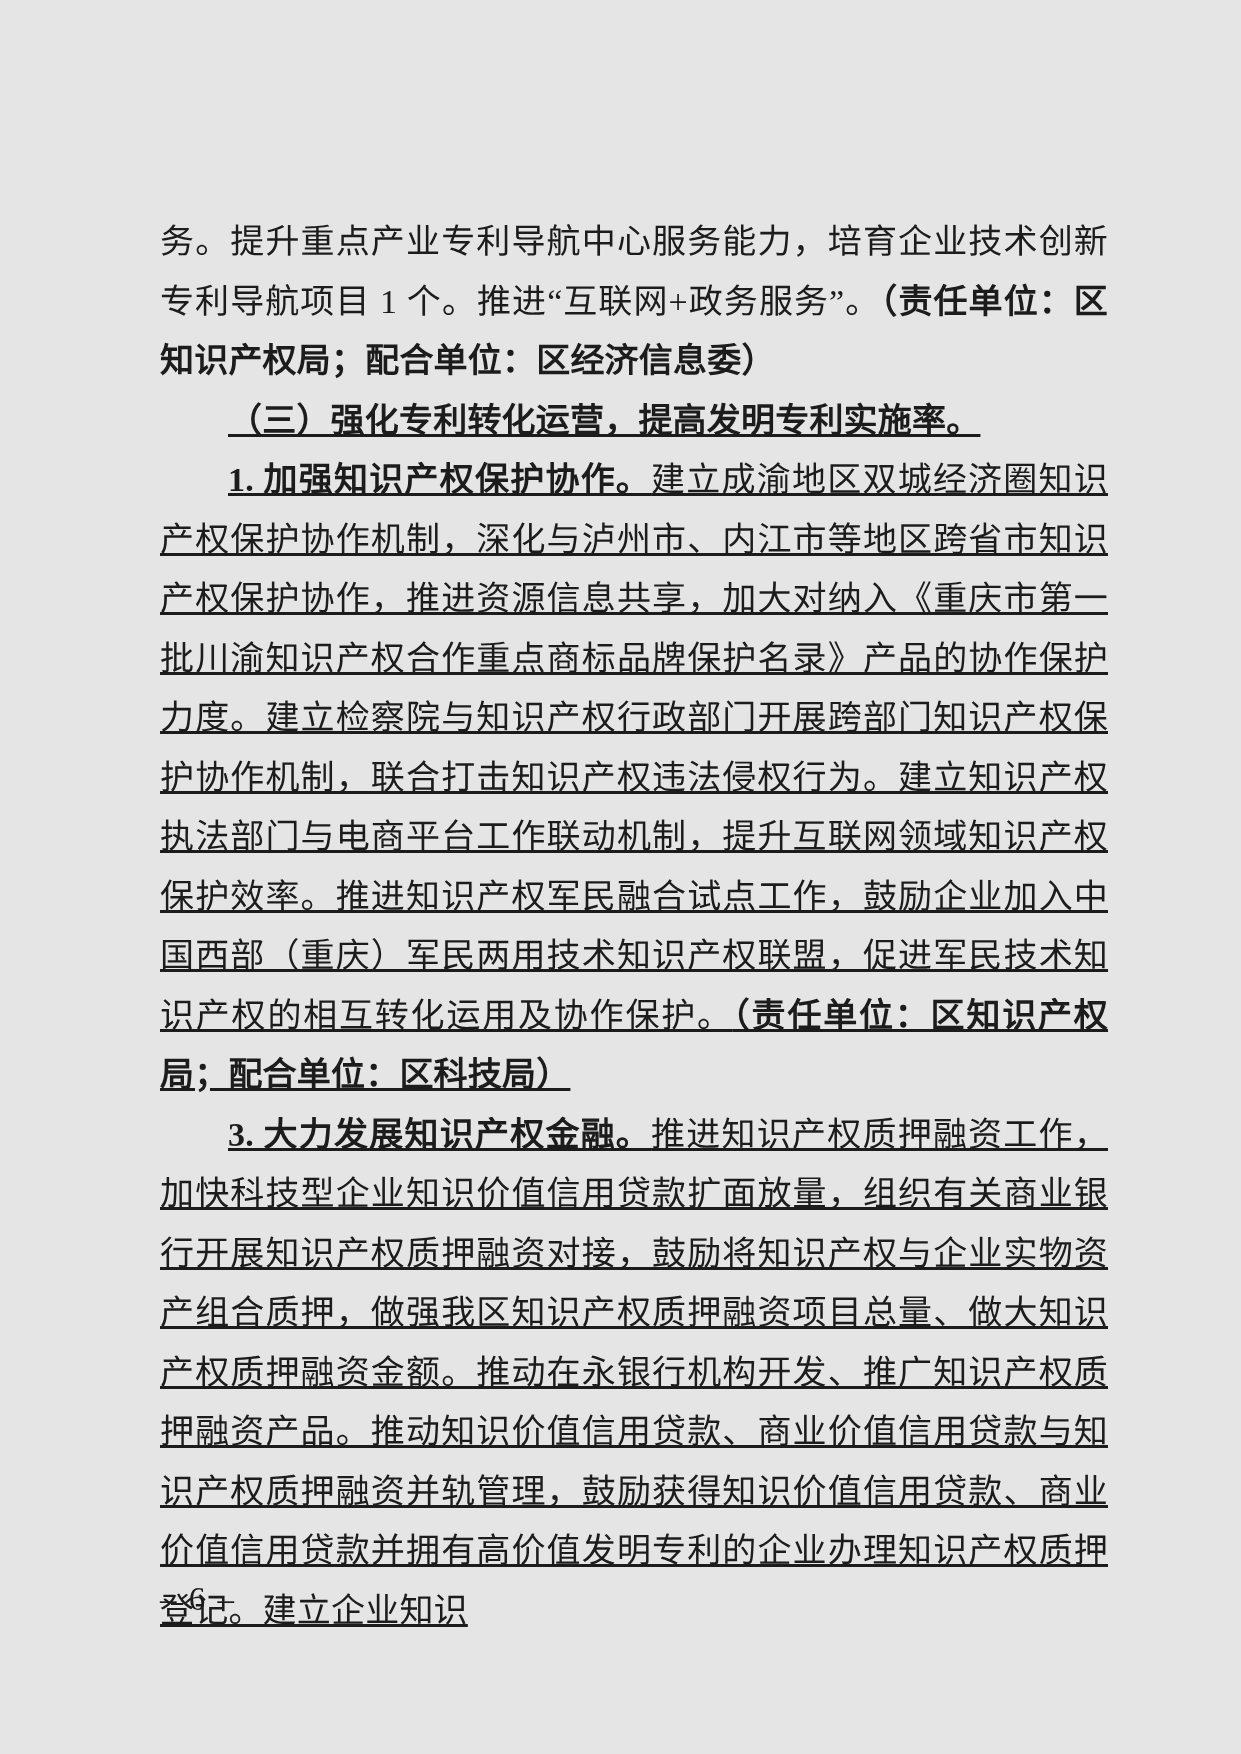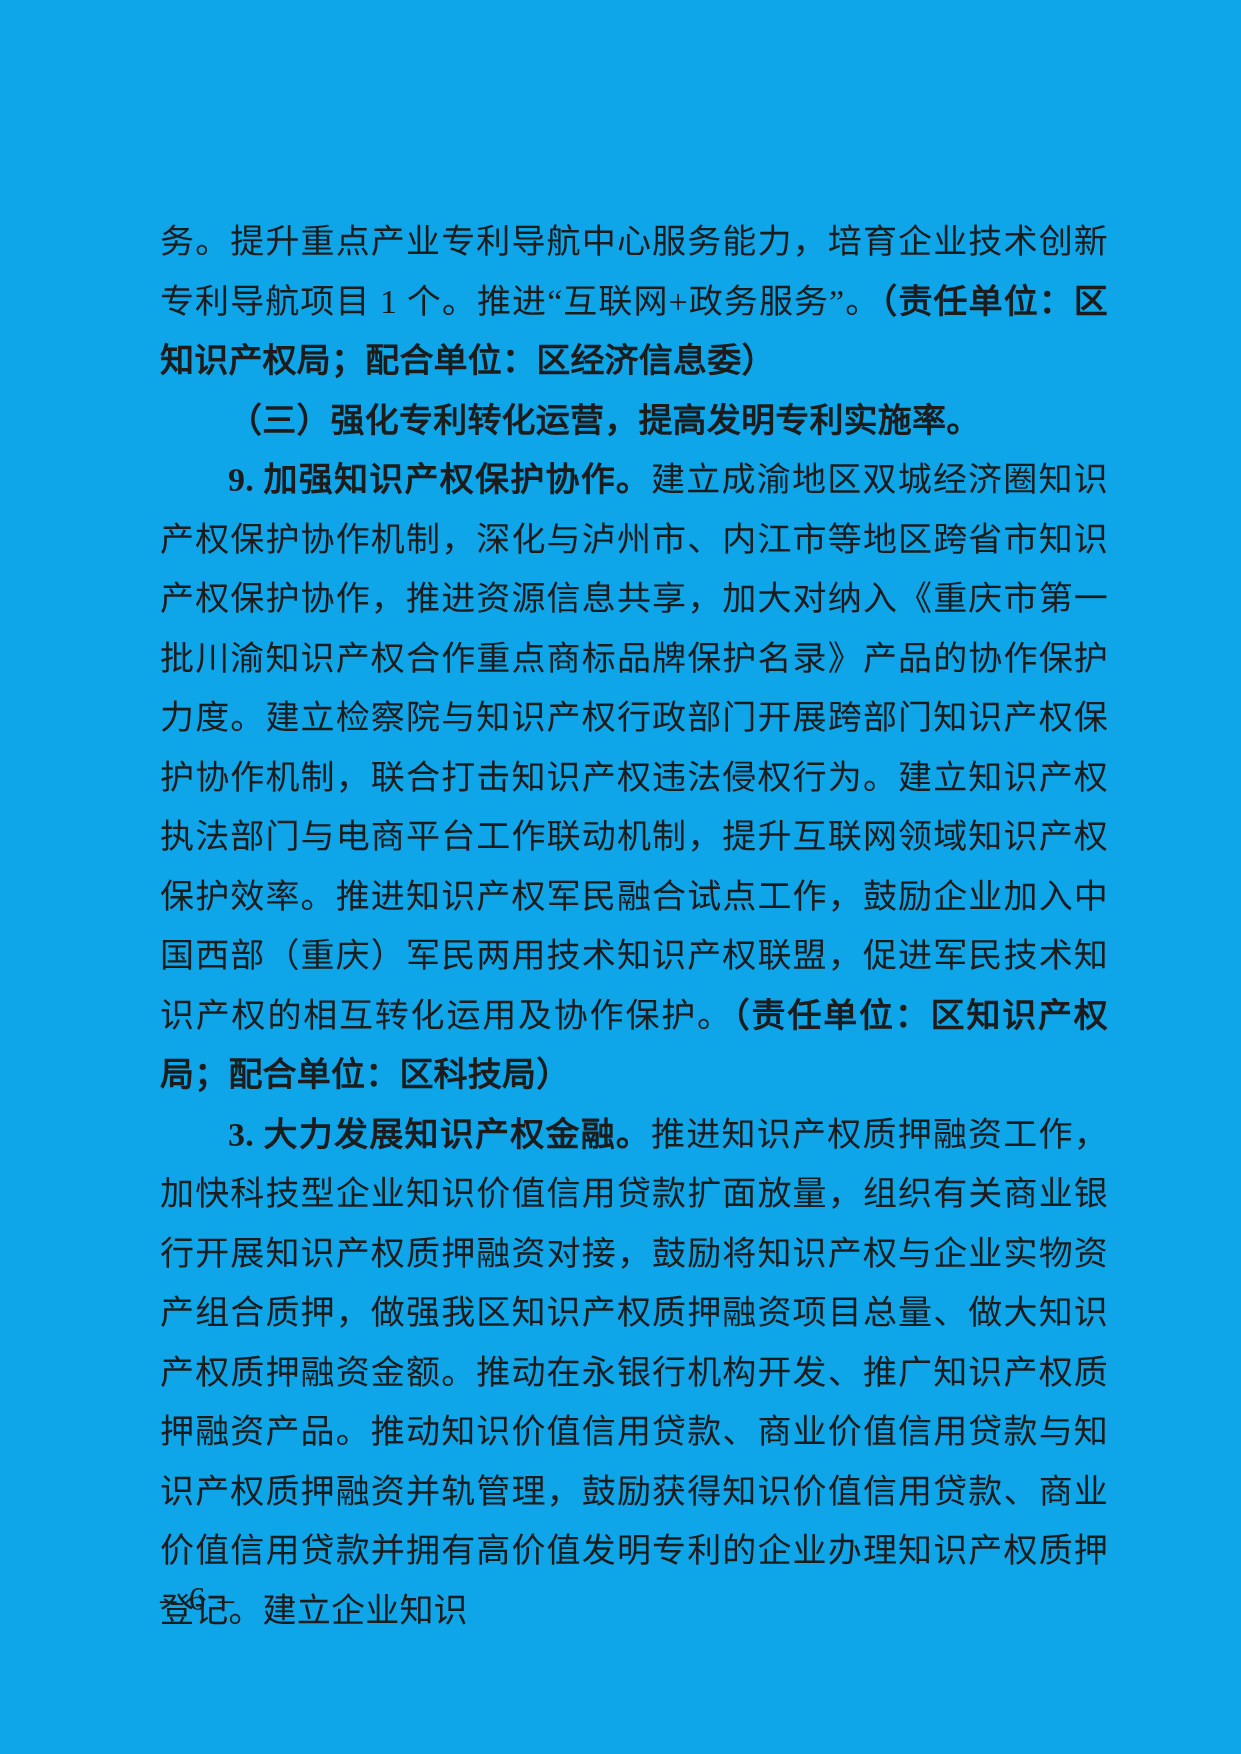--- a/index.html
+++ b/index.html
@@ -4,21 +4,21 @@
 <style>
   html, body {
     margin: 0;
     padding: 0;
     background: #ffffff;
   }
   .page {
     position: relative;
     width: 1241px;
     height: 1754px;
-    background: #0ea5e9;
+    background: #e5e5e5;
     overflow: hidden;
     font-family: "Liberation Serif", "DejaVu Serif", serif;
     color: #1c1c1c;
   }
   .content {
     position: absolute;
     left: 160px;
     top: 212px;
     width: 948px;
   }
@@ -26,20 +26,21 @@
     margin: 0;
     font-size: 34px;
     line-height: 59.5px;
     text-align: justify;
     text-justify: inter-character;
     word-break: break-all;
     letter-spacing: 0.2px;
   }
   .para.indent {
     text-indent: 68px;
+    text-decoration: underline;
   }
   .para span.bold {
     font-weight: 700;
   }
   .footer {
     position: absolute;
     left: 160px;
     top: 1578px;
     font-size: 33px;
     line-height: 42px;
@@ -47,19 +48,19 @@
     color: #1c1c1c;
   }
 </style>
 </head>
 <body>
 
 <div class="page">
   <main class="content">
     <p class="para"><span>务。提升重点产业专利导航中心服务能力，培育企业技术创新专利导航项目 1 个。推进“互联网+政务服务”。</span><span class="bold">（责任单位：区知识产权局；配合单位：区经济信息委）</span></p>
     <p class="para indent"><span class="bold">（三）强化专利转化运营，提高发明专利实施率。</span></p>
-    <p class="para indent"><span class="bold">9. 加强知识产权保护协作。</span><span>建立成渝地区双城经济圈知识产权保护协作机制，深化与泸州市、内江市等地区跨省市知识产权保护协作，推进资源信息共享，加大对纳入《重庆市第一批川渝知识产权合作重点商标品牌保护名录》产品的协作保护力度。建立检察院与知识产权行政部门开展跨部门知识产权保护协作机制，联合打击知识产权违法侵权行为。建立知识产权执法部门与电商平台工作联动机制，提升互联网领域知识产权保护效率。推进知识产权军民融合试点工作，鼓励企业加入中国西部（重庆）军民两用技术知识产权联盟，促进军民技术知识产权的相互转化运用及协作保护。</span><span class="bold">（责任单位：区知识产权局；配合单位：区科技局）</span></p>
+    <p class="para indent"><span class="bold">1. 加强知识产权保护协作。</span><span>建立成渝地区双城经济圈知识产权保护协作机制，深化与泸州市、内江市等地区跨省市知识产权保护协作，推进资源信息共享，加大对纳入《重庆市第一批川渝知识产权合作重点商标品牌保护名录》产品的协作保护力度。建立检察院与知识产权行政部门开展跨部门知识产权保护协作机制，联合打击知识产权违法侵权行为。建立知识产权执法部门与电商平台工作联动机制，提升互联网领域知识产权保护效率。推进知识产权军民融合试点工作，鼓励企业加入中国西部（重庆）军民两用技术知识产权联盟，促进军民技术知识产权的相互转化运用及协作保护。</span><span class="bold">（责任单位：区知识产权局；配合单位：区科技局）</span></p>
     <p class="para indent"><span class="bold">3. 大力发展知识产权金融。</span><span>推进知识产权质押融资工作，加快科技型企业知识价值信用贷款扩面放量，组织有关商业银行开展知识产权质押融资对接，鼓励将知识产权与企业实物资产组合质押，做强我区知识产权质押融资项目总量、做大知识产权质押融资金额。推动在永银行机构开发、推广知识产权质押融资产品。推动知识价值信用贷款、商业价值信用贷款与知识产权质押融资并轨管理，鼓励获得知识价值信用贷款、商业价值信用贷款并拥有高价值发明专利的企业办理知识产权质押登记。建立企业知识</span></p>
   </main>
   <footer class="footer">
     <span>– 6 –</span>
   </footer>
 </div>
 
 </body></html>

